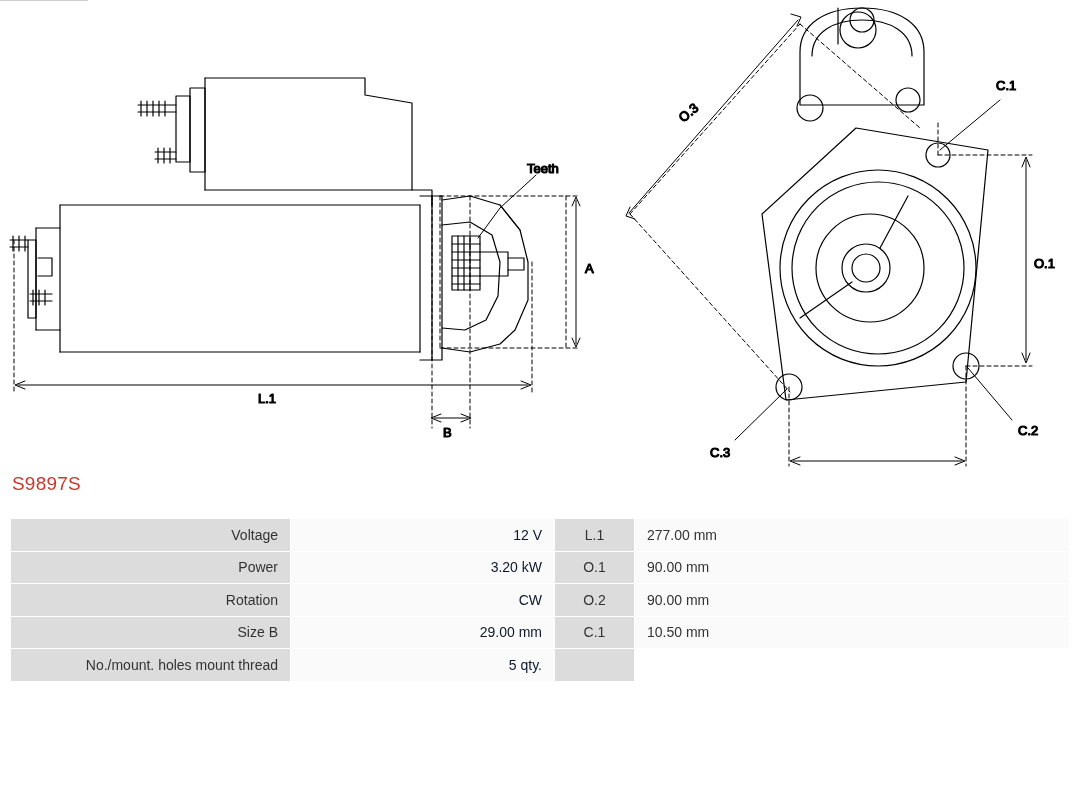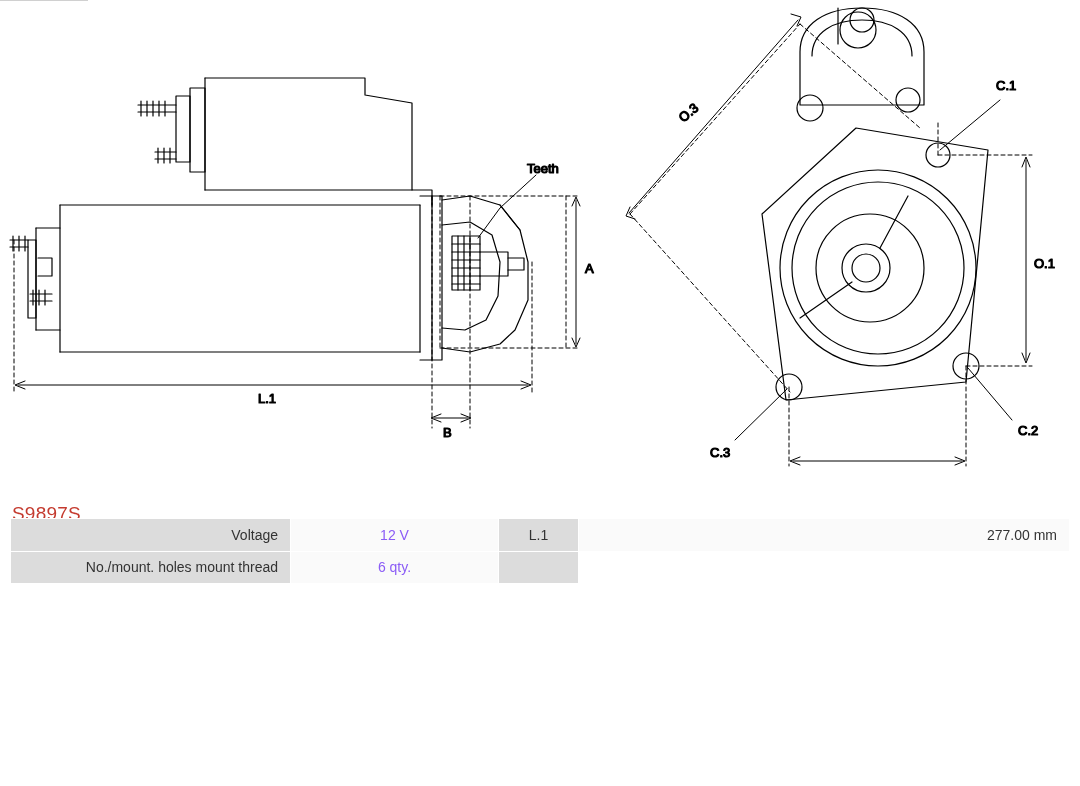--- a/index.html
+++ b/index.html
@@ -26,21 +26,21 @@
   #drawing svg { display: block; }
   .dim-label {
     font-family: "Liberation Sans", sans-serif;
     font-size: 13px;
     fill: #000000;
   }
   
   #part-number {
     position: absolute;
     left: 12px;
-    top: 503px;
+    top: 473px;
     font-size: 19px;
     color: #c43a2e;
     font-family: "Liberation Sans", sans-serif;
     letter-spacing: 0.2px;
   }
   
   #spec-table {
     position: absolute;
     left: 10px;
     top: 518px;
@@ -56,33 +56,32 @@
     vertical-align: middle;
   }
   .lbl {
     background: #dcdcdc;
     text-align: right;
     width: 280px;
     color: #333333;
   }
   .val {
     background: #fafafa;
-    text-align: center;
-    width: 208px;
-    color: #8b5cf6;
+    text-align: right;
+    width: 264px;
+    color: #0f172a;
   }
   .lbl2 {
     background: #dcdcdc;
     text-align: center;
     width: 80px;
     color: #333333;
   }
   .val2 {
     background: #fafafa;
-    text-align: right;
     color: #333333;
   }
   .empty { background: #dcdcdc; }
   .empty-w { background: #ffffff; border-color:#ffffff !important; }
   
   #top-rule {
     position: absolute;
     left: 0; top: 0;
     width: 88px;
     height: 1px;
@@ -287,21 +286,39 @@
 
   <table id="spec-table">
     <tbody>
       <tr>
         <td class="lbl">Voltage</td>
         <td class="val">12 V</td>
         <td class="lbl2">L.1</td>
         <td class="val2">277.00 mm</td>
       </tr>
       <tr>
+        <td class="lbl">Power</td>
+        <td class="val">3.20 kW</td>
+        <td class="lbl2">O.1</td>
+        <td class="val2">90.00 mm</td>
+      </tr>
+      <tr>
+        <td class="lbl">Rotation</td>
+        <td class="val">CW</td>
+        <td class="lbl2">O.2</td>
+        <td class="val2">90.00 mm</td>
+      </tr>
+      <tr>
+        <td class="lbl">Size B</td>
+        <td class="val">29.00 mm</td>
+        <td class="lbl2">C.1</td>
+        <td class="val2">10.50 mm</td>
+      </tr>
+      <tr>
         <td class="lbl">No./mount. holes mount thread</td>
-        <td class="val">6 qty.</td>
+        <td class="val">5 qty.</td>
         <td class="empty"></td>
         <td class="empty-w"></td>
       </tr>
     </tbody>
   </table>
 
 </div>
 
 </body></html>

